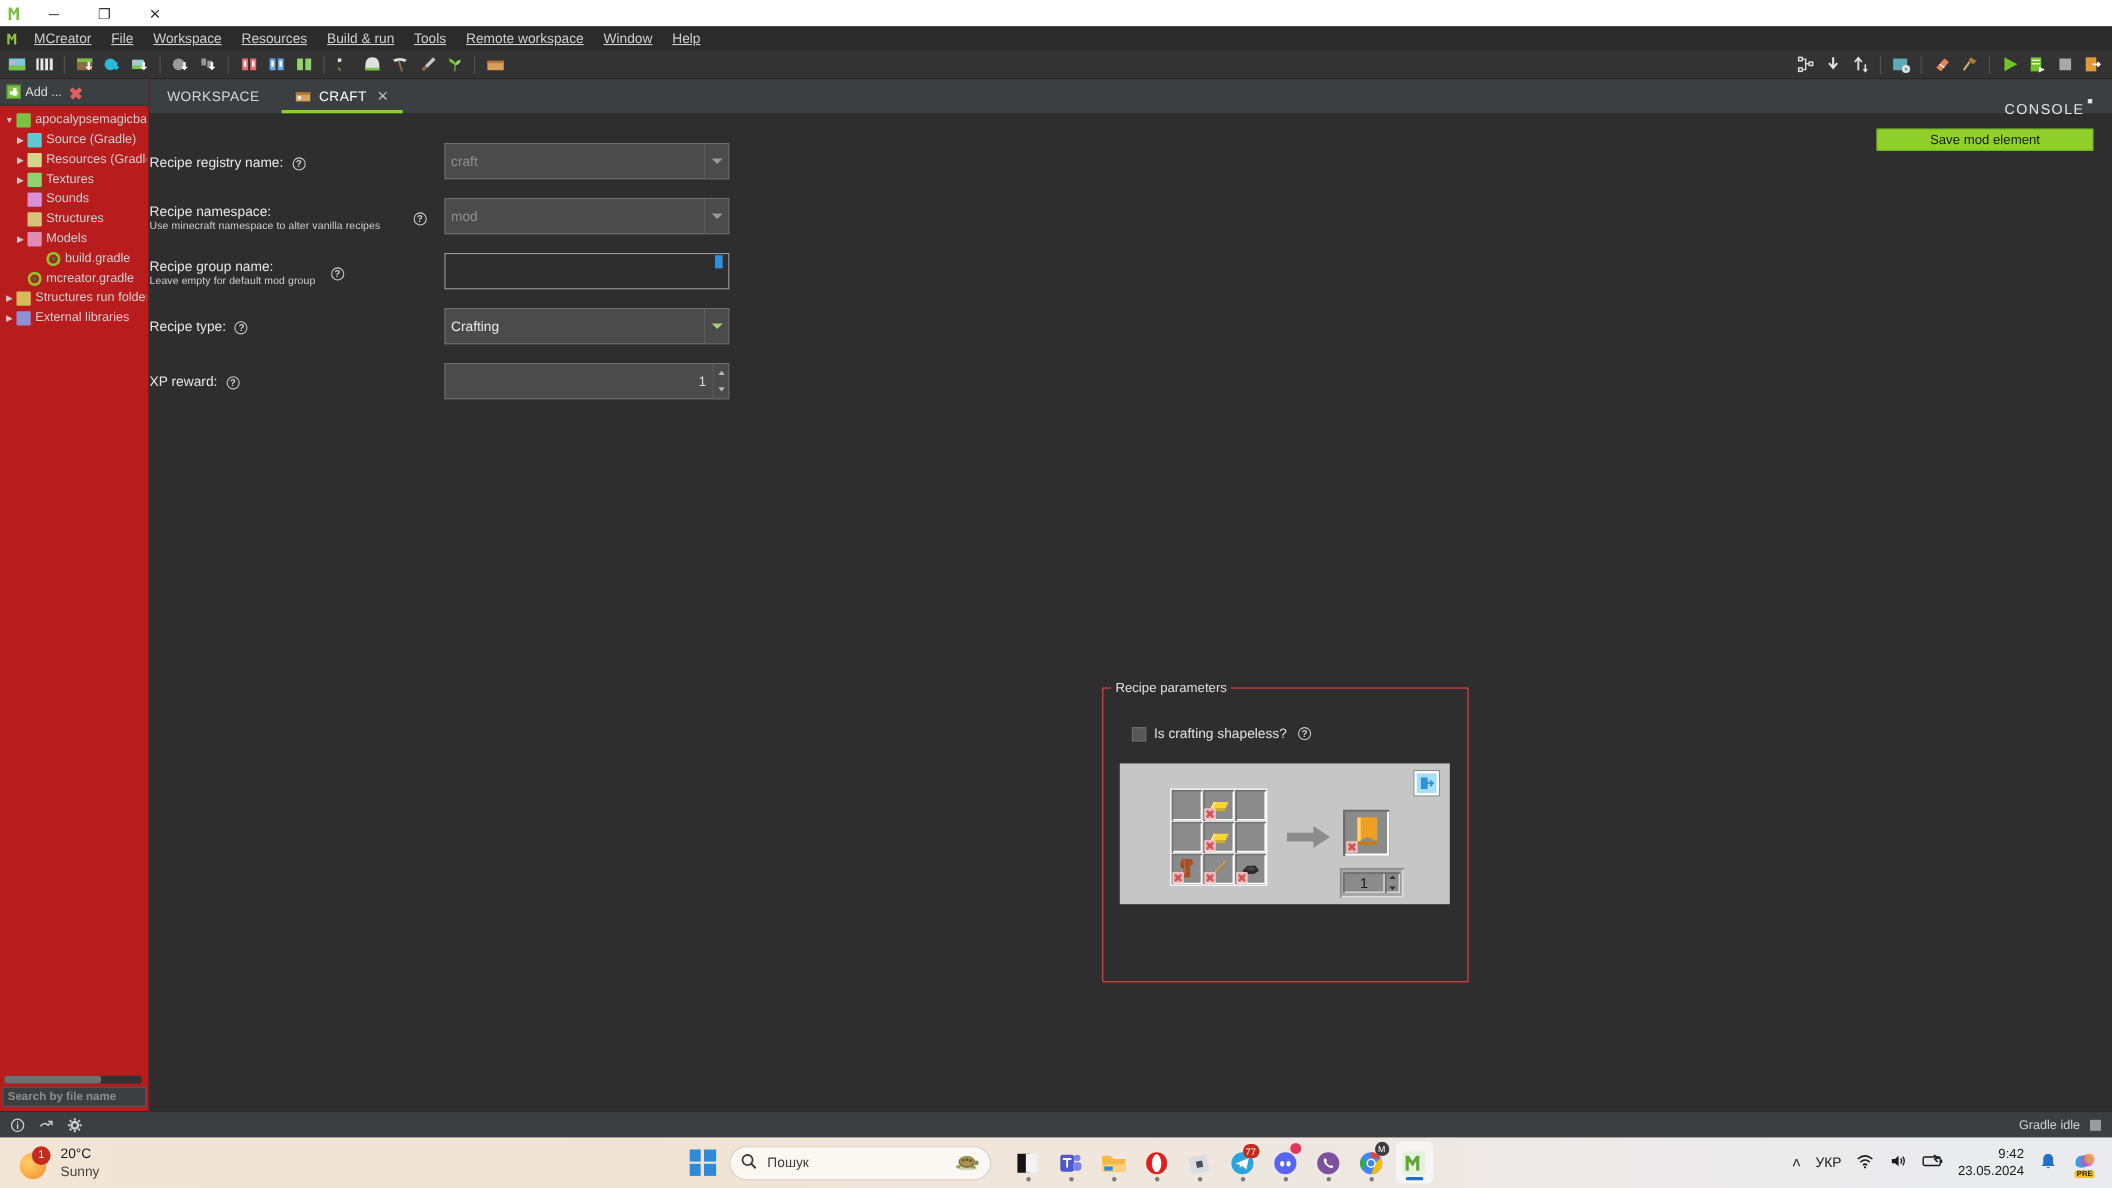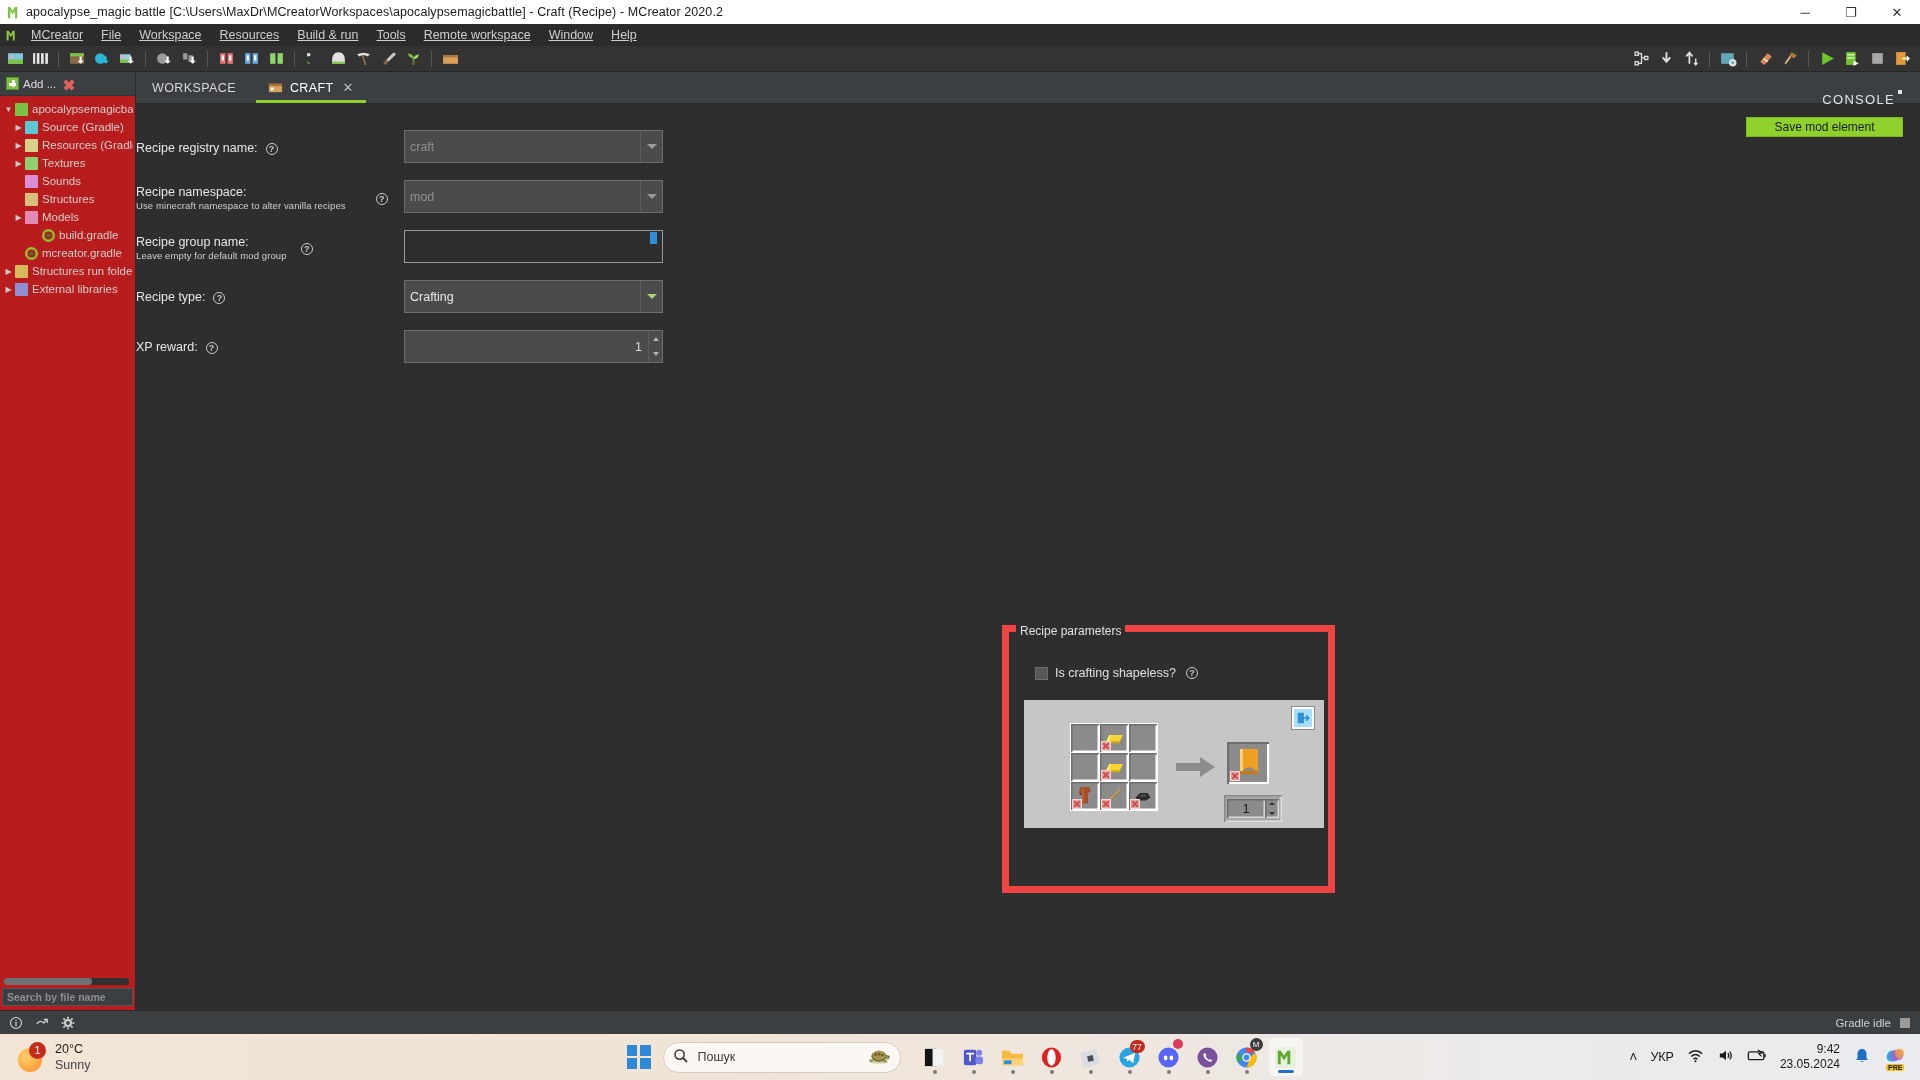--- a/index.html
+++ b/index.html
@@ -157,21 +157,21 @@
 
   
   .content {
     position: absolute; top: 104px; left: 136px; width: 1784px; height: 906px;
     background: #2e2e2e;
     overflow: hidden;
   }
 
   .save-btn {
     position: absolute; right: 17px; top: 13px;
-    width: 157px; height: 20px;
+    width: 197px; height: 20px;
     background: #8fd12a; color: #1b1b1b;
     border: 1px solid #7ab824;
     font-size: 12px; font-family: "Liberation Sans", sans-serif;
     display: flex; align-items: center; justify-content: center;
   }
 
   
   .form { position: absolute; left: 0; top: 0; width: 560px; }
   .frow {
     position: absolute; display: flex; align-items: center;
@@ -239,21 +239,21 @@
   .tri-down-s { width:0;height:0;border-left:3px solid transparent;border-right:3px solid transparent;border-top:4px solid #b5b5b5; }
 
   .cursor-caret {
     width: 7px; height: 12px; background: #2f8fd8; margin-left:auto; align-self: flex-start; margin-top: 1px;
   }
 
   
   .groupbox {
     position: absolute; left: 866px; top: 521px;
     width: 333px; height: 268px;
-    border: 7px solid #ef4444;
+    border: 1px solid #ef4444;
   }
   .groupbox .gtitle {
     position: absolute; top: -8px; left: 7px;
     background: #2e2e2e; padding: 0 4px;
     font-size: 12px; color: #e0e0e0;
   }
   .shapeless-row {
     position: absolute; top: 34px; left: 26px;
     display: flex; align-items: center; gap: 7px;
     font-size: 12.5px; color: #e0e0e0;
@@ -399,21 +399,20 @@
 <body>
 
 <div id="app">
 
   <div class="titlebar">
     <div class="tb-icon">
       <svg width="15" height="15" viewBox="0 0 16 16">
         <path d="M2 2 L2 14 L4.5 14 L4.5 6 L7 10 L9.5 6 L9.5 14 L12 14 L12 2 L9.5 2 L7 6.5 L4.5 2 Z" fill="#7cc242"></path>
       </svg>
     </div>
-    <div class="tb-title">apocalypse_magic battle [C:\Users\MaxDr\MCreatorWorkspaces\apocalypsemagicbattle] - Craft (Recipe) - MCreator 2020.2</div>
     <div class="win-btns">
       <div class="win-btn">─</div>
       <div class="win-btn">❐</div>
       <div class="win-btn close-btn">✕</div>
     </div>
   </div>
 
   <div class="menubar">
     <div class="mb-logo">
       <svg width="13" height="13" viewBox="0 0 16 16">

